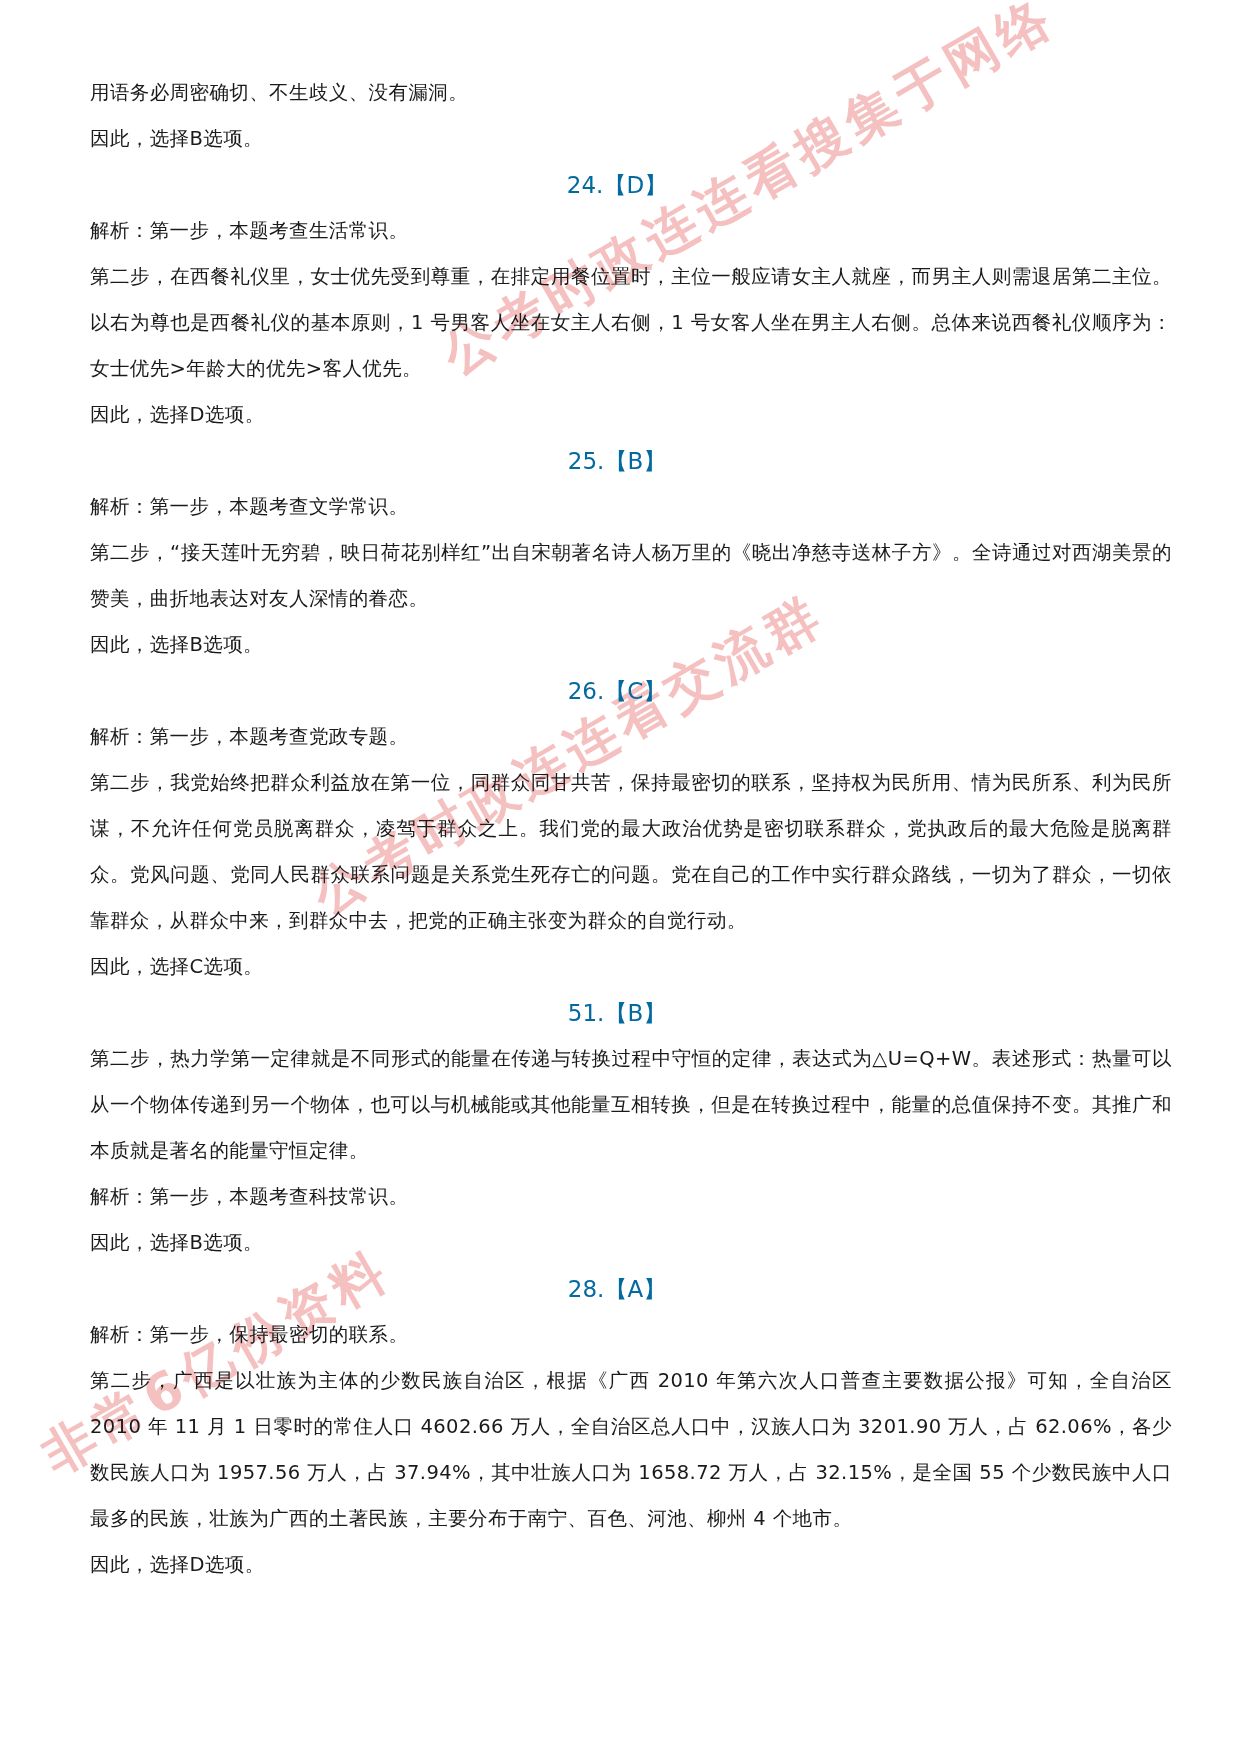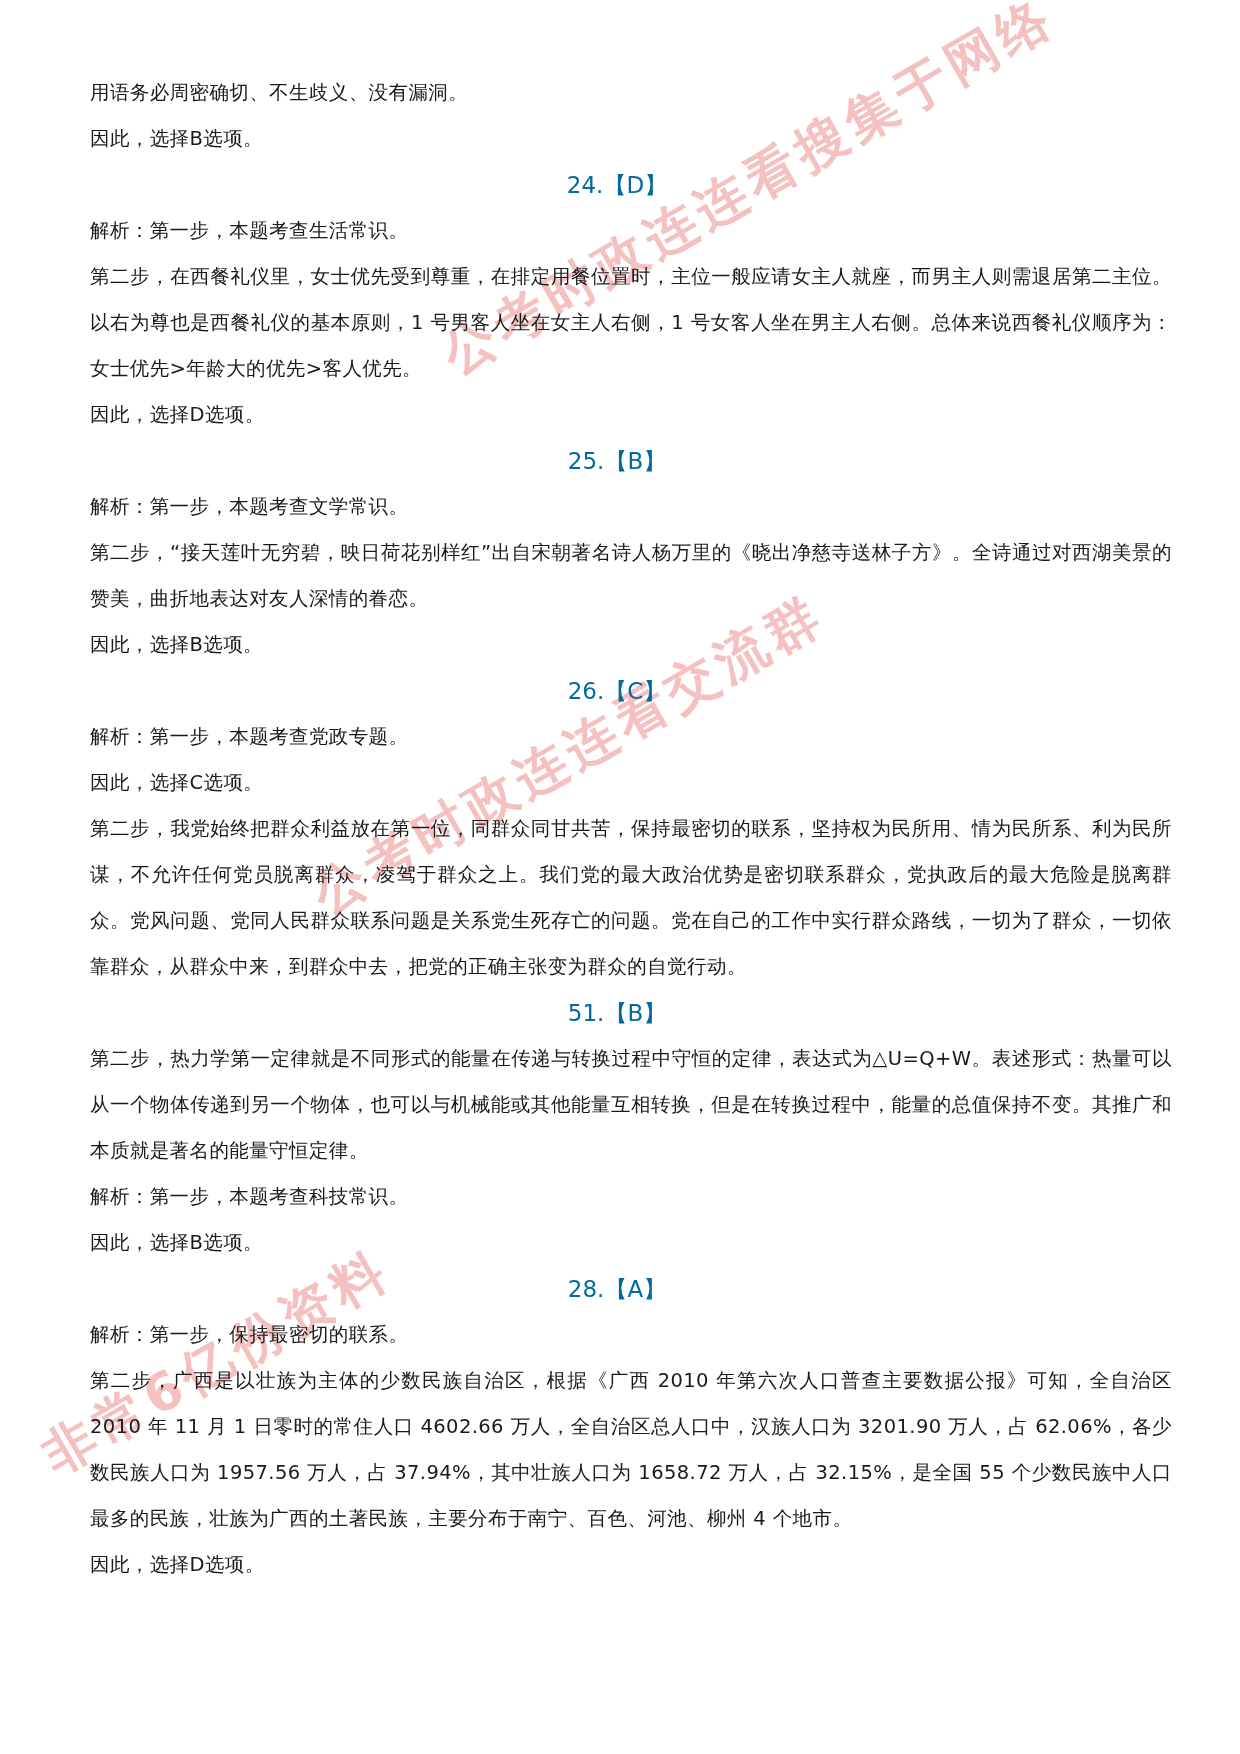--- a/index.html
+++ b/index.html
@@ -101,22 +101,22 @@
     <div class="line justified">第二步，在西餐礼仪里，女士优先受到尊重，在排定用餐位置时，主位一般应请女主人就座，而男主人则需退居第二主位。以右为尊也是西餐礼仪的基本原则，1 号男客人坐在女主人右侧，1 号女客人坐在男主人右侧。总体来说西餐礼仪顺序为：女士优先&gt;年龄大的优先&gt;客人优先。</div>
     <div class="line">因此，选择D选项。</div>
 
     <div class="ans-head">25.【B】</div>
     <div class="line">解析：第一步，本题考查文学常识。</div>
     <div class="line justified">第二步，“接天莲叶无穷碧，映日荷花别样红”出自宋朝著名诗人杨万里的《晓出净慈寺送林子方》。全诗通过对西湖美景的赞美，曲折地表达对友人深情的眷恋。</div>
     <div class="line">因此，选择B选项。</div>
 
     <div class="ans-head">26.【C】</div>
     <div class="line">解析：第一步，本题考查党政专题。</div>
+    <div class="line justified">第二步，我党始终把群众利益放在第一位，同群众同甘共苦，保持最密切的联系，坚持权为民所用、情为民所系、利为民所谋，不允许任何党员脱离群众，凌驾于群众之上。我们党的最大政治优势是密切联系群众，党执政后的最大危险是脱离群众。党风问题、党同人民群众联系问题是关系党生死存亡的问题。党在自己的工作中实行群众路线，一切为了群众，一切依靠群众，从群众中来，到群众中去，把党的正确主张变为群众的自觉行动。</div>
     <div class="line">因此，选择C选项。</div>
-    <div class="line justified">第二步，我党始终把群众利益放在第一位，同群众同甘共苦，保持最密切的联系，坚持权为民所用、情为民所系、利为民所谋，不允许任何党员脱离群众，凌驾于群众之上。我们党的最大政治优势是密切联系群众，党执政后的最大危险是脱离群众。党风问题、党同人民群众联系问题是关系党生死存亡的问题。党在自己的工作中实行群众路线，一切为了群众，一切依靠群众，从群众中来，到群众中去，把党的正确主张变为群众的自觉行动。</div>
 
     <div class="ans-head">51.【B】</div>
     <div class="line justified">第二步，热力学第一定律就是不同形式的能量在传递与转换过程中守恒的定律，表达式为△U=Q+W。表述形式：热量可以从一个物体传递到另一个物体，也可以与机械能或其他能量互相转换，但是在转换过程中，能量的总值保持不变。其推广和本质就是著名的能量守恒定律。</div>
     <div class="line">解析：第一步，本题考查科技常识。</div>
     <div class="line">因此，选择B选项。</div>
 
     <div class="ans-head">28.【A】</div>
     <div class="line">解析：第一步，保持最密切的联系。</div>
     <div class="line justified">第二步，广西是以壮族为主体的少数民族自治区，根据《广西 2010 年第六次人口普查主要数据公报》可知，全自治区 2010 年 11 月 1 日零时的常住人口 4602.66 万人，全自治区总人口中，汉族人口为 3201.90 万人，占 62.06%，各少数民族人口为 1957.56 万人，占 37.94%，其中壮族人口为 1658.72 万人，占 32.15%，是全国 55 个少数民族中人口最多的民族，壮族为广西的土著民族，主要分布于南宁、百色、河池、柳州 4 个地市。</div>
     <div class="line">因此，选择D选项。</div>

